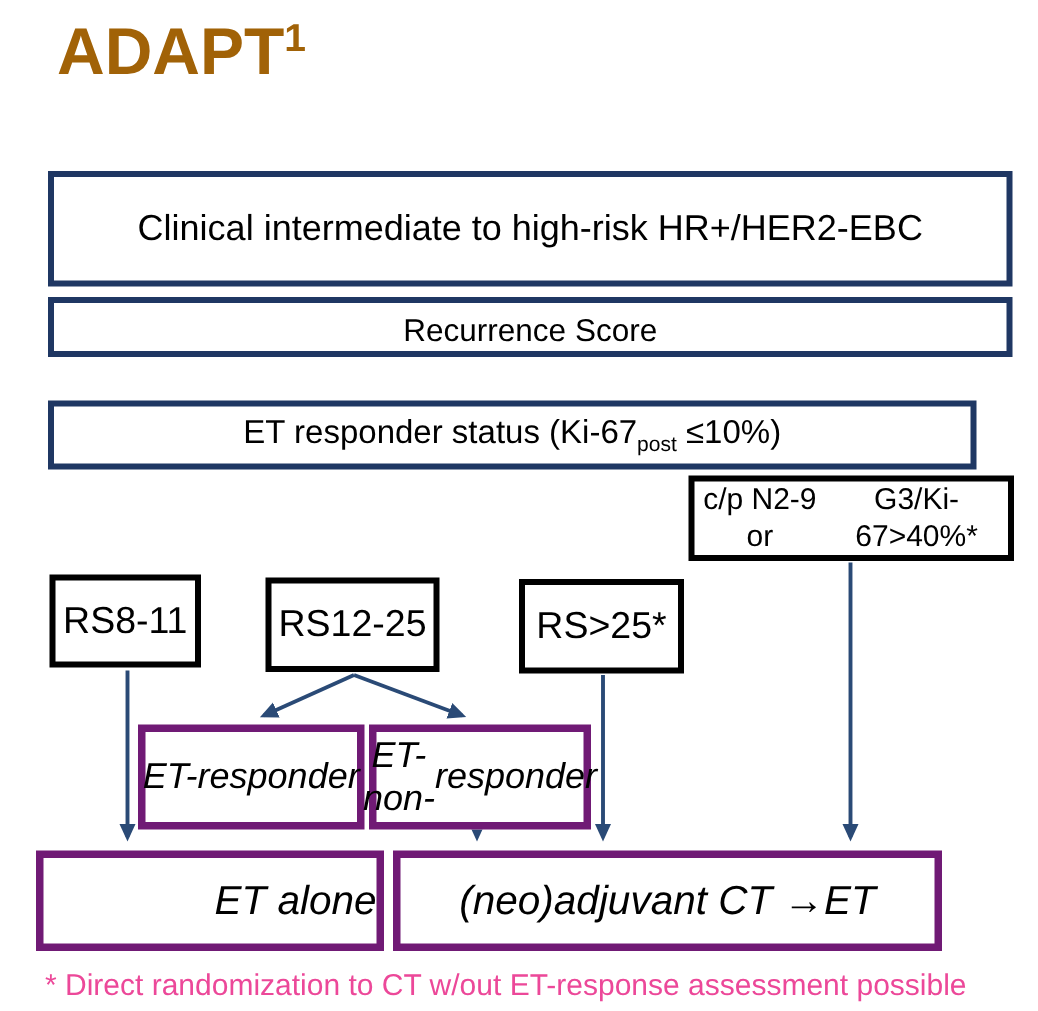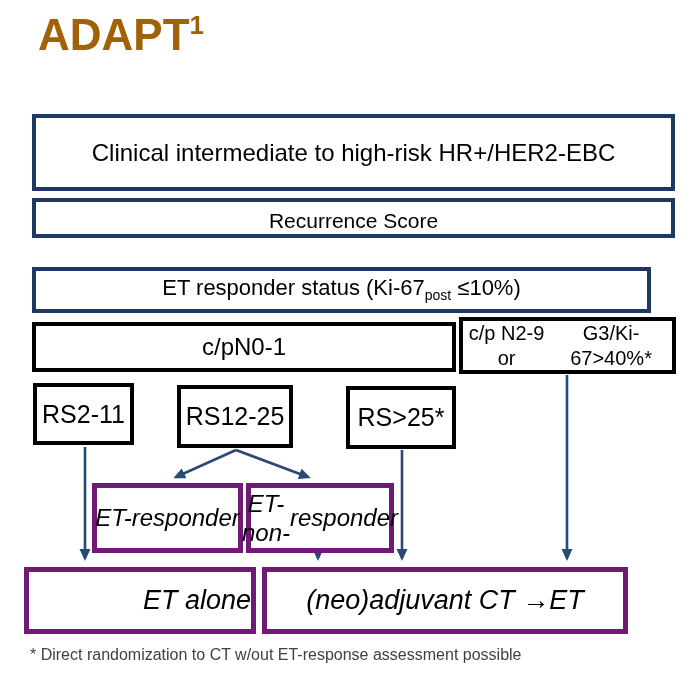--- a/index.html
+++ b/index.html
@@ -46,22 +46,22 @@
   .box-rs2        { left: 177px; top: 385px; width: 116px; height: 63px; font-size: 25px; }
   .box-rs3        { left: 346px; top: 386px; width: 110px; height: 63px; font-size: 25px; }
   .box-etresp     { left: 92px;  top: 483px; width: 151px; height: 70px; font-size: 24px; }
   .box-etnonresp  { left: 246px; top: 483px; width: 148px; height: 70px; font-size: 24px; }
   .box-etalone    { left: 24px;  top: 567px; width: 232px; height: 67px; font-size: 27px; justify-content: flex-end; }
   .box-ctet       { left: 262px; top: 567px; width: 366px; height: 67px; font-size: 27px; }
 
   .footnote {
     position: absolute;
     left: 30px; top: 646px;
-    font-size: 16px;
-    color: #404040;
+    font-size: 20px;
+    color: #ec4899;
   }
   svg.arrows {
     position: absolute;
     left: 0; top: 0;
     width: 692px; height: 674px;
     pointer-events: none;
   }
 </style>
 </head>
 <body>
@@ -92,32 +92,29 @@
   </div>
 
   <div class="box navy box-recurrence">
     <span>Recurrence Score</span>
   </div>
 
   <div class="box navy box-etstatus">
     <span><span>ET responder status (Ki-67</span><sub>post</sub><span> ≤10%)</span></span>
   </div>
 
-  <div class="box blackb box-cpn01">
-    <span>c/pN0-1</span>
-  </div>
 
   <div class="box blackb box-cpn23">
     <span>c/p N2-9 or</span>
     <span>G3/Ki-67&gt;40%*</span>
   </div>
 
   <div class="box blackb box-rs1">
     <span>RS</span>
-    <span>2-11</span>
+    <span>8-11</span>
   </div>
 
   <div class="box blackb box-rs2">
     <span>RS</span>
     <span>12-25</span>
   </div>
 
   <div class="box blackb box-rs3">
     <span>RS</span>
     <span>&gt;25*</span>

